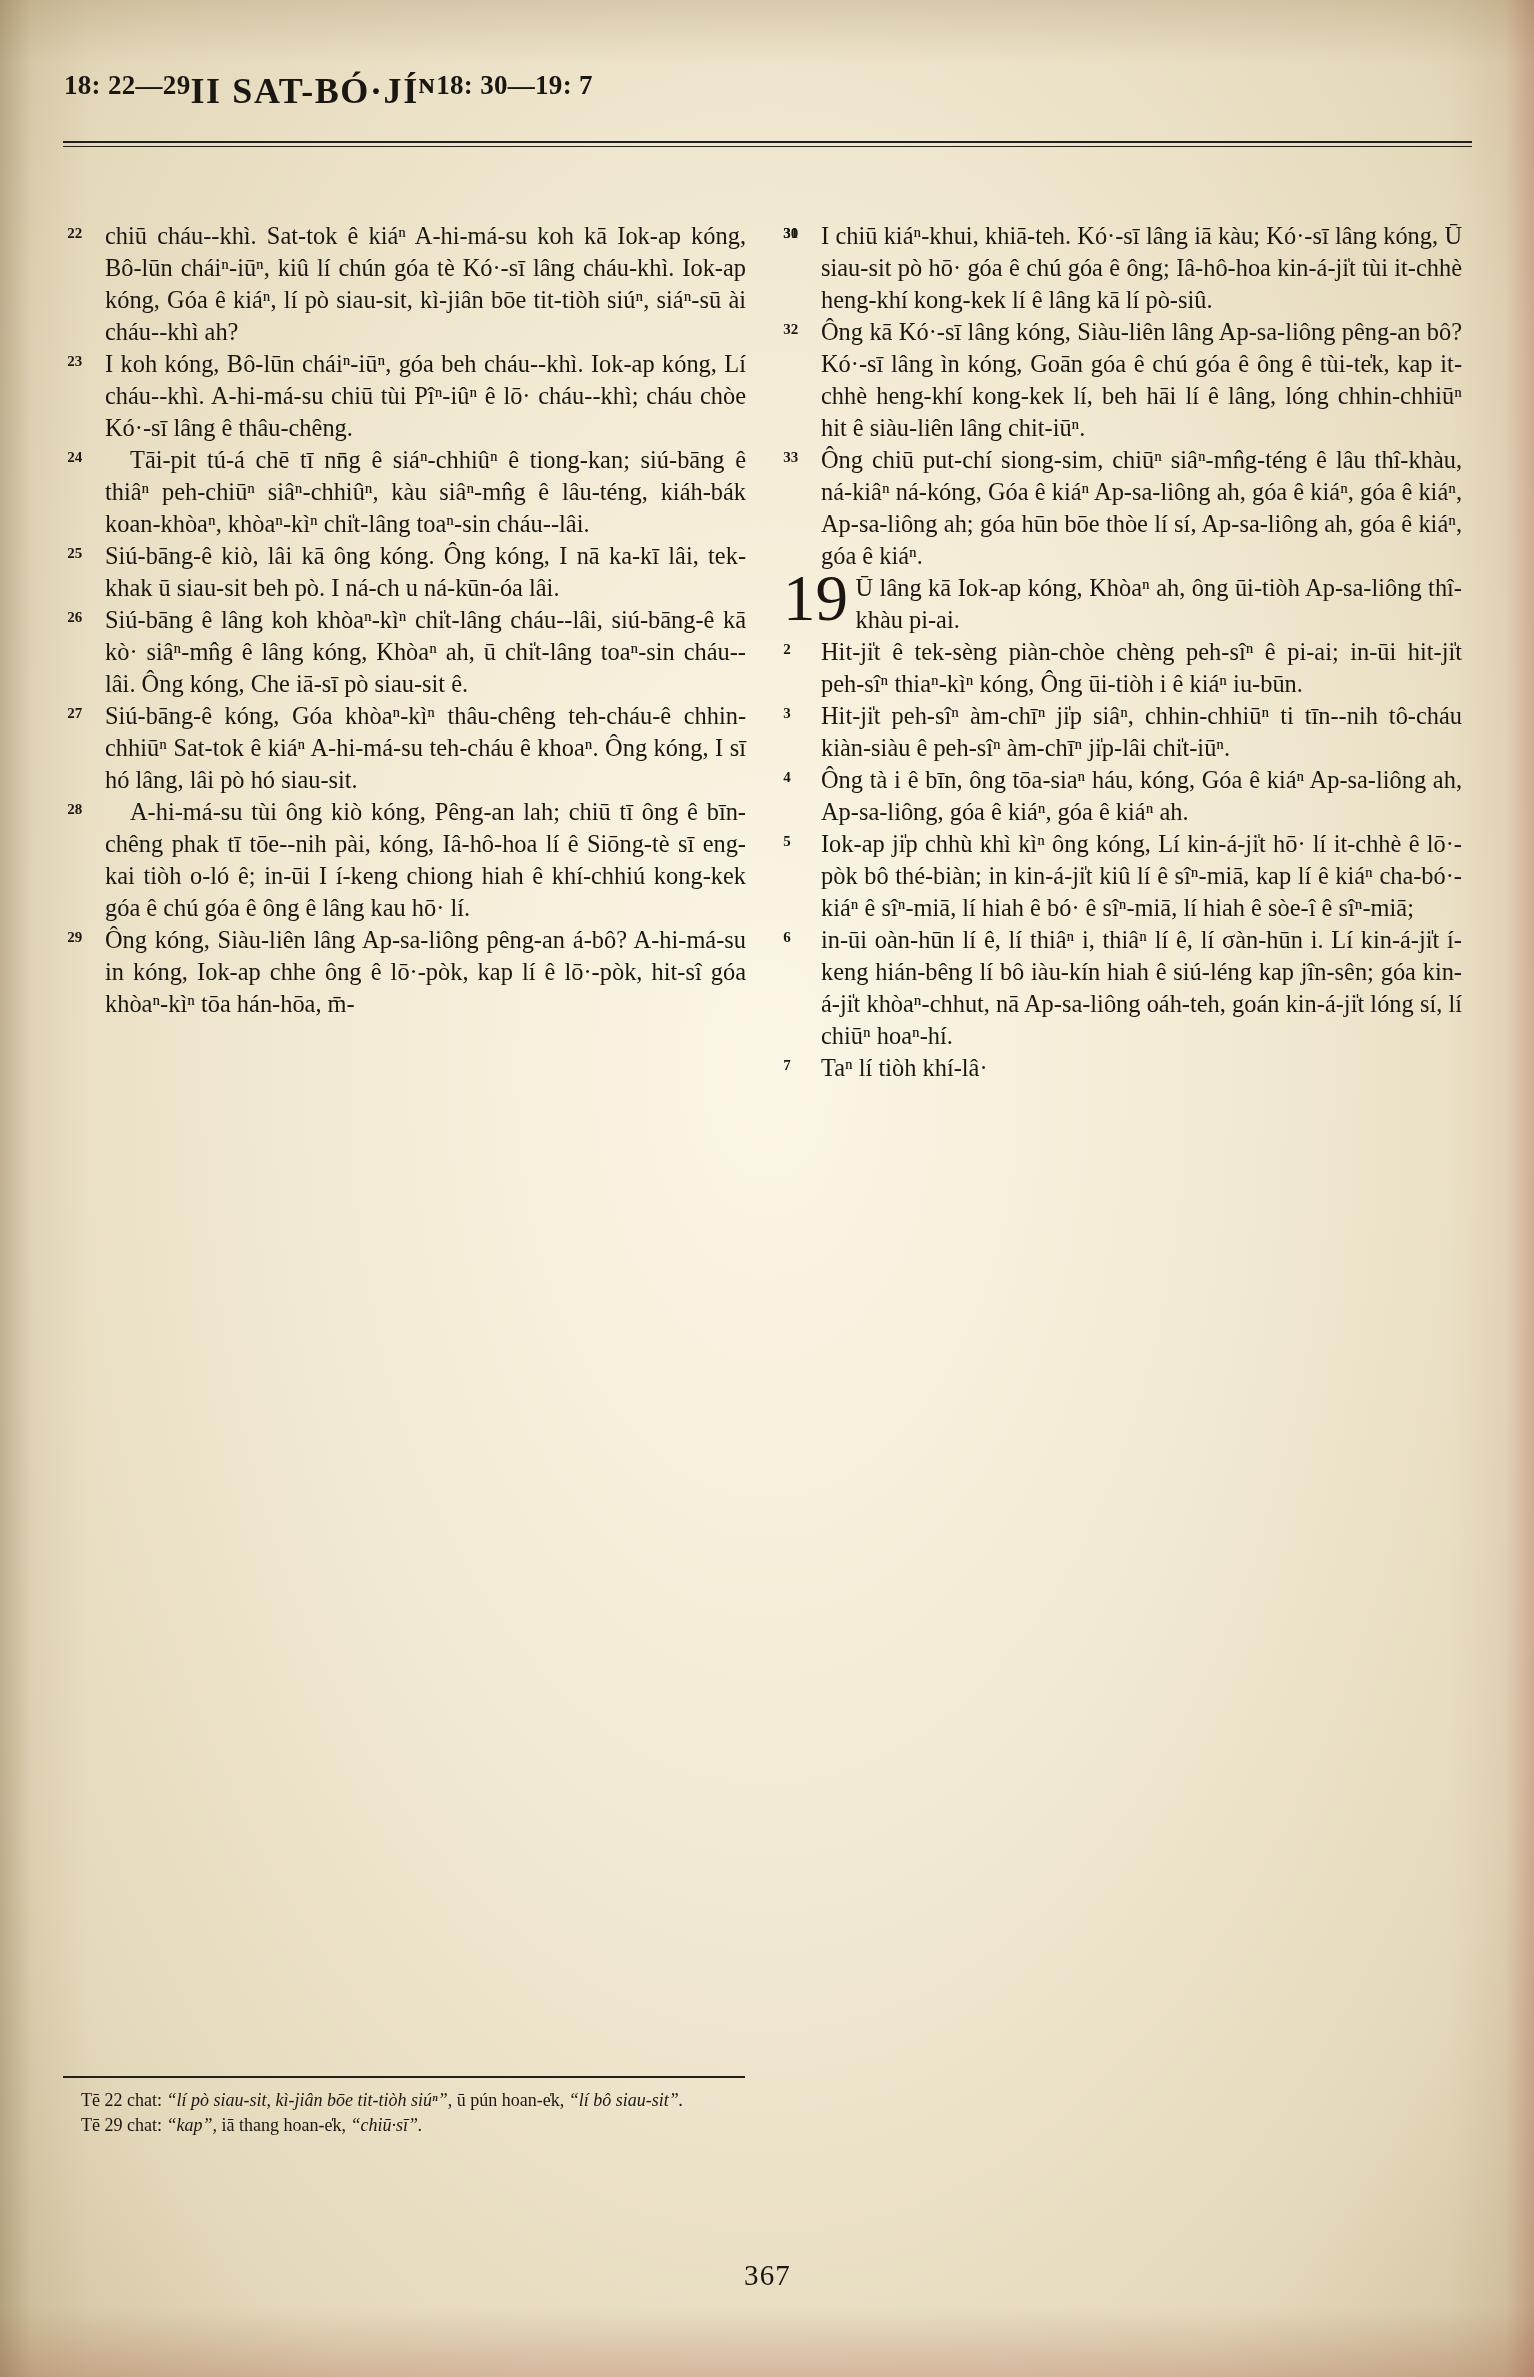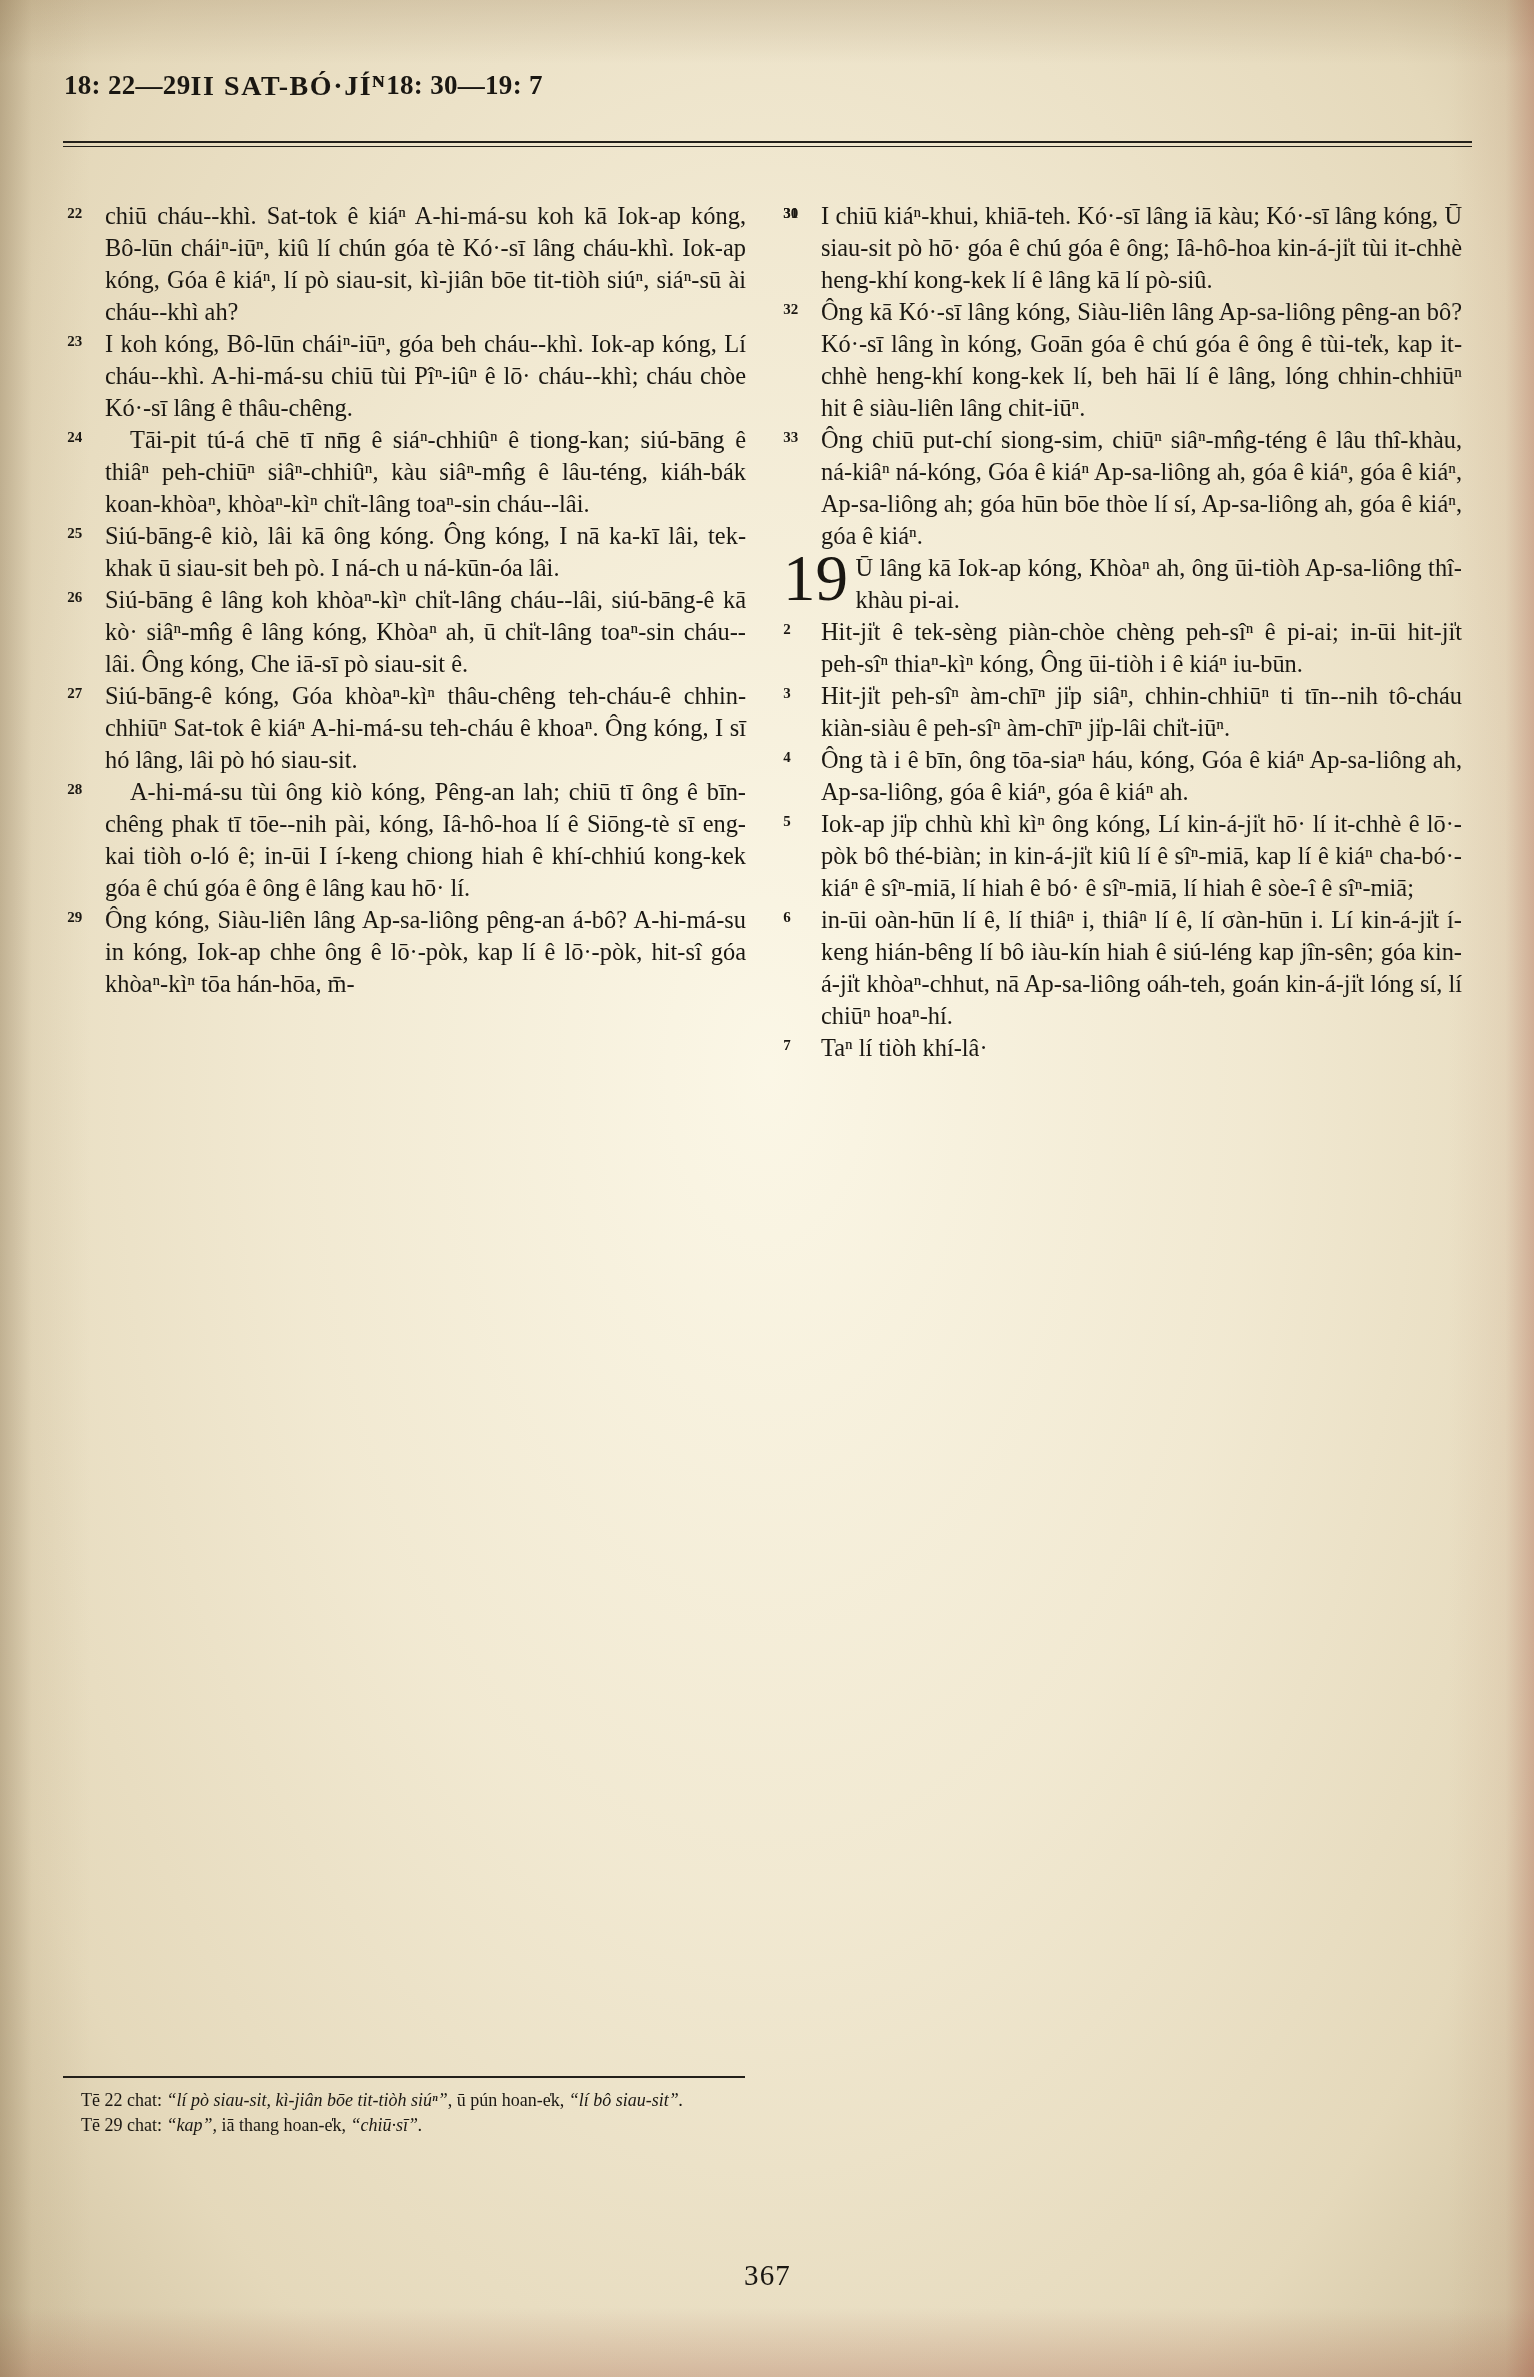--- a/index.html
+++ b/index.html
@@ -53,38 +53,38 @@
     align-items: flex-start;
     font-size: 27px;
     letter-spacing: 0.3px;
   }
   .runhead .rh-left, .runhead .rh-right {
     font-weight: bold;
     white-space: nowrap;
   }
   .runhead .rh-center {
     font-weight: bold;
-    font-size: 28px;
+    font-size: 36px;
     letter-spacing: 1.6px;
     white-space: nowrap;
   }
   .rule-top {
     position: absolute;
     left: 63px;
     right: 63px;
     top: 141px;
     border-top: 2.7px solid #23201a;
     border-bottom: 1.1px solid #23201a;
     height: 2.7px;
   }
 
   
   .cols {
     position: absolute;
-    top: 200px;
+    top: 220px;
     left: 64px;
     width: 1406px;
     display: flex;
     gap: 34px;
   }
   .col {
     width: 682px;
     position: relative;
   }
 

